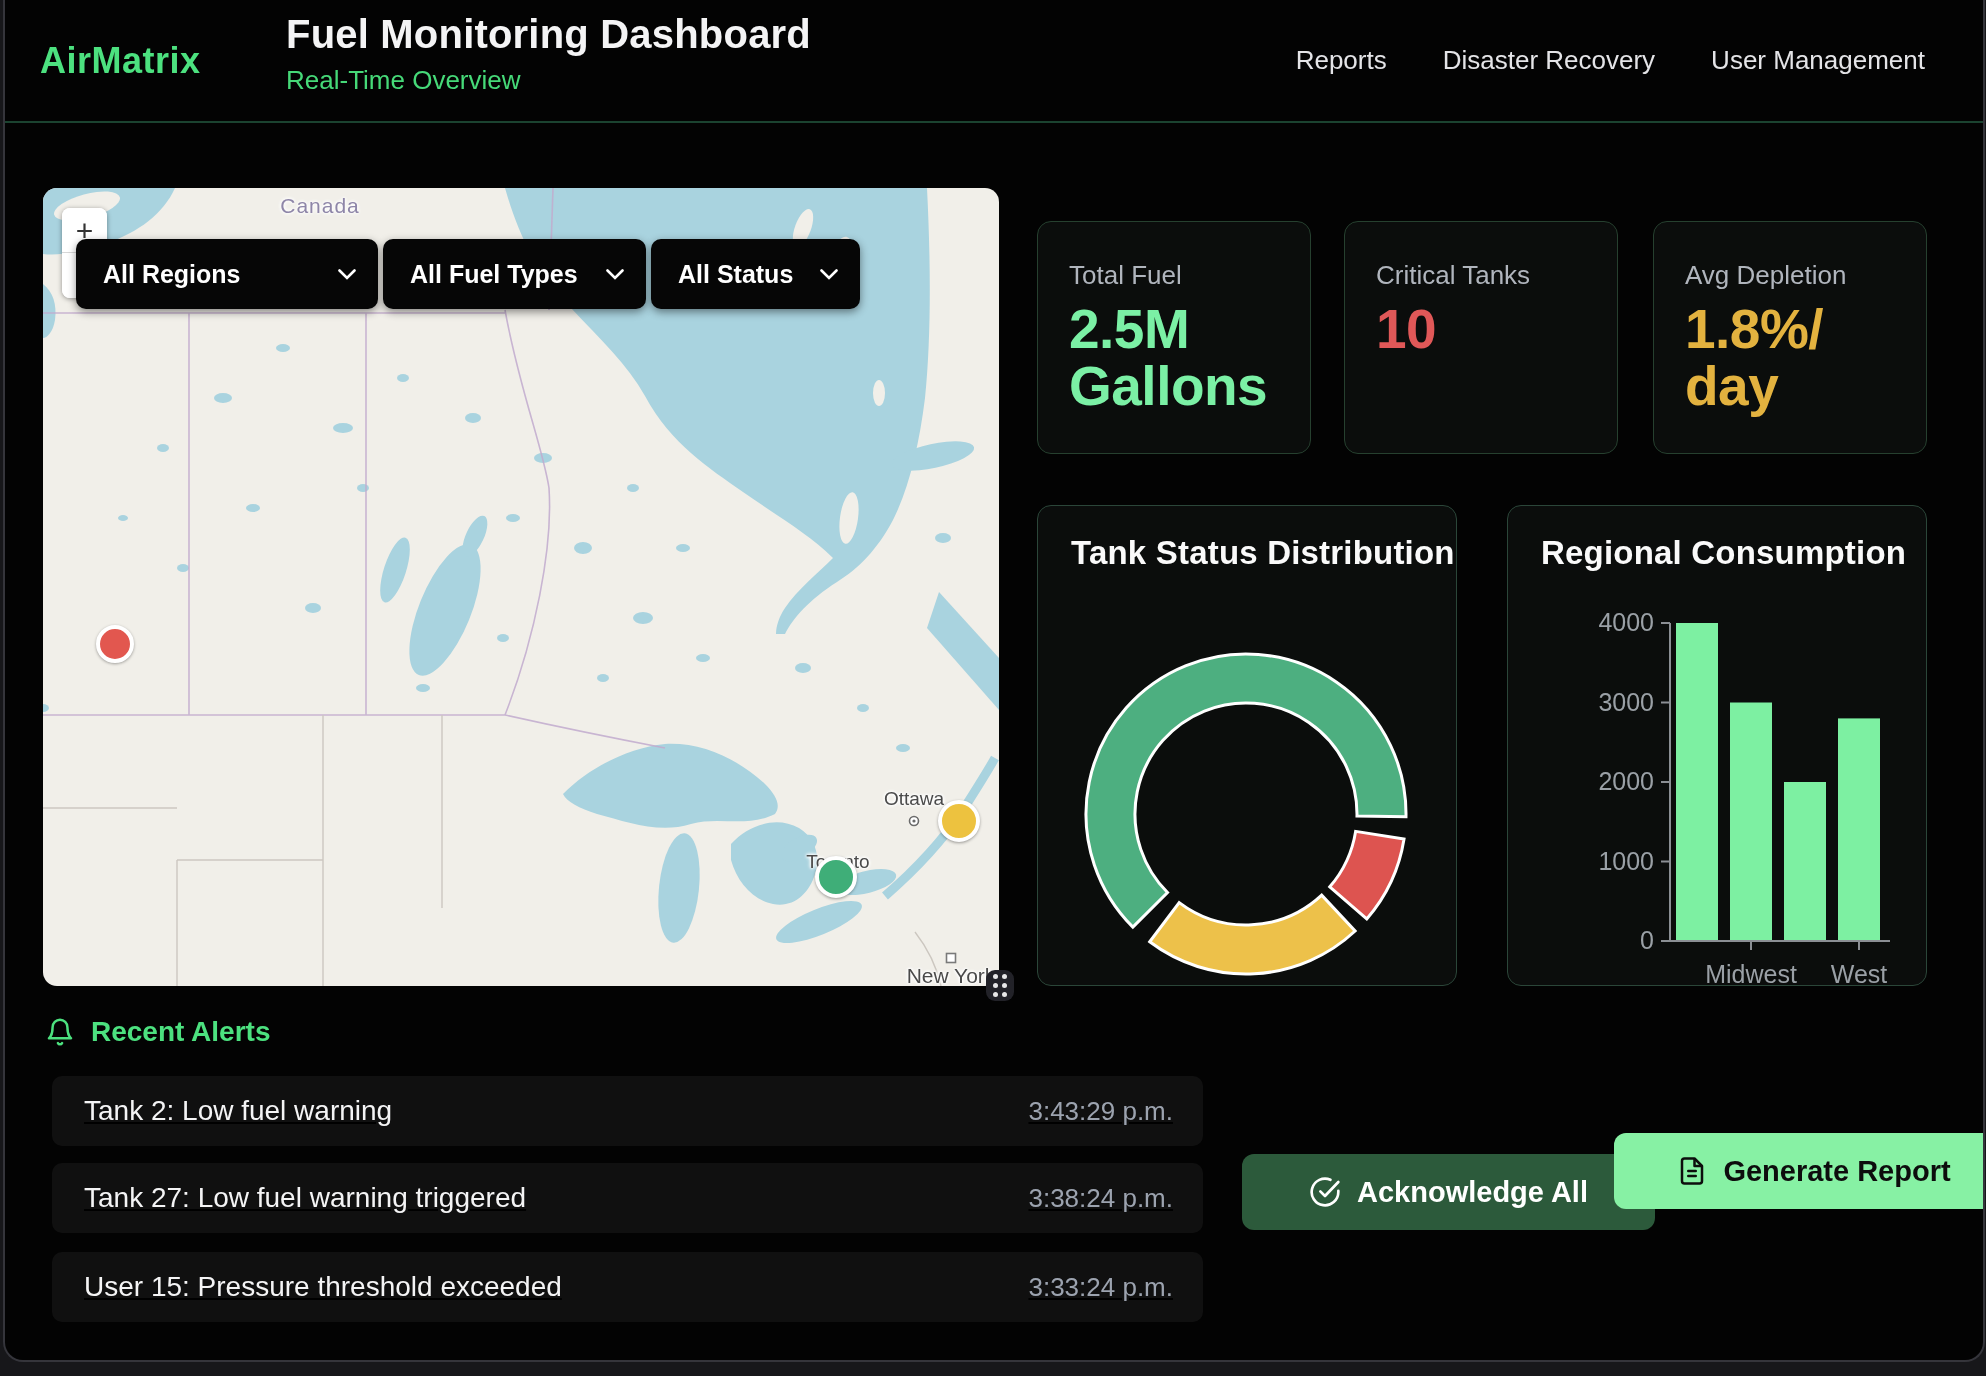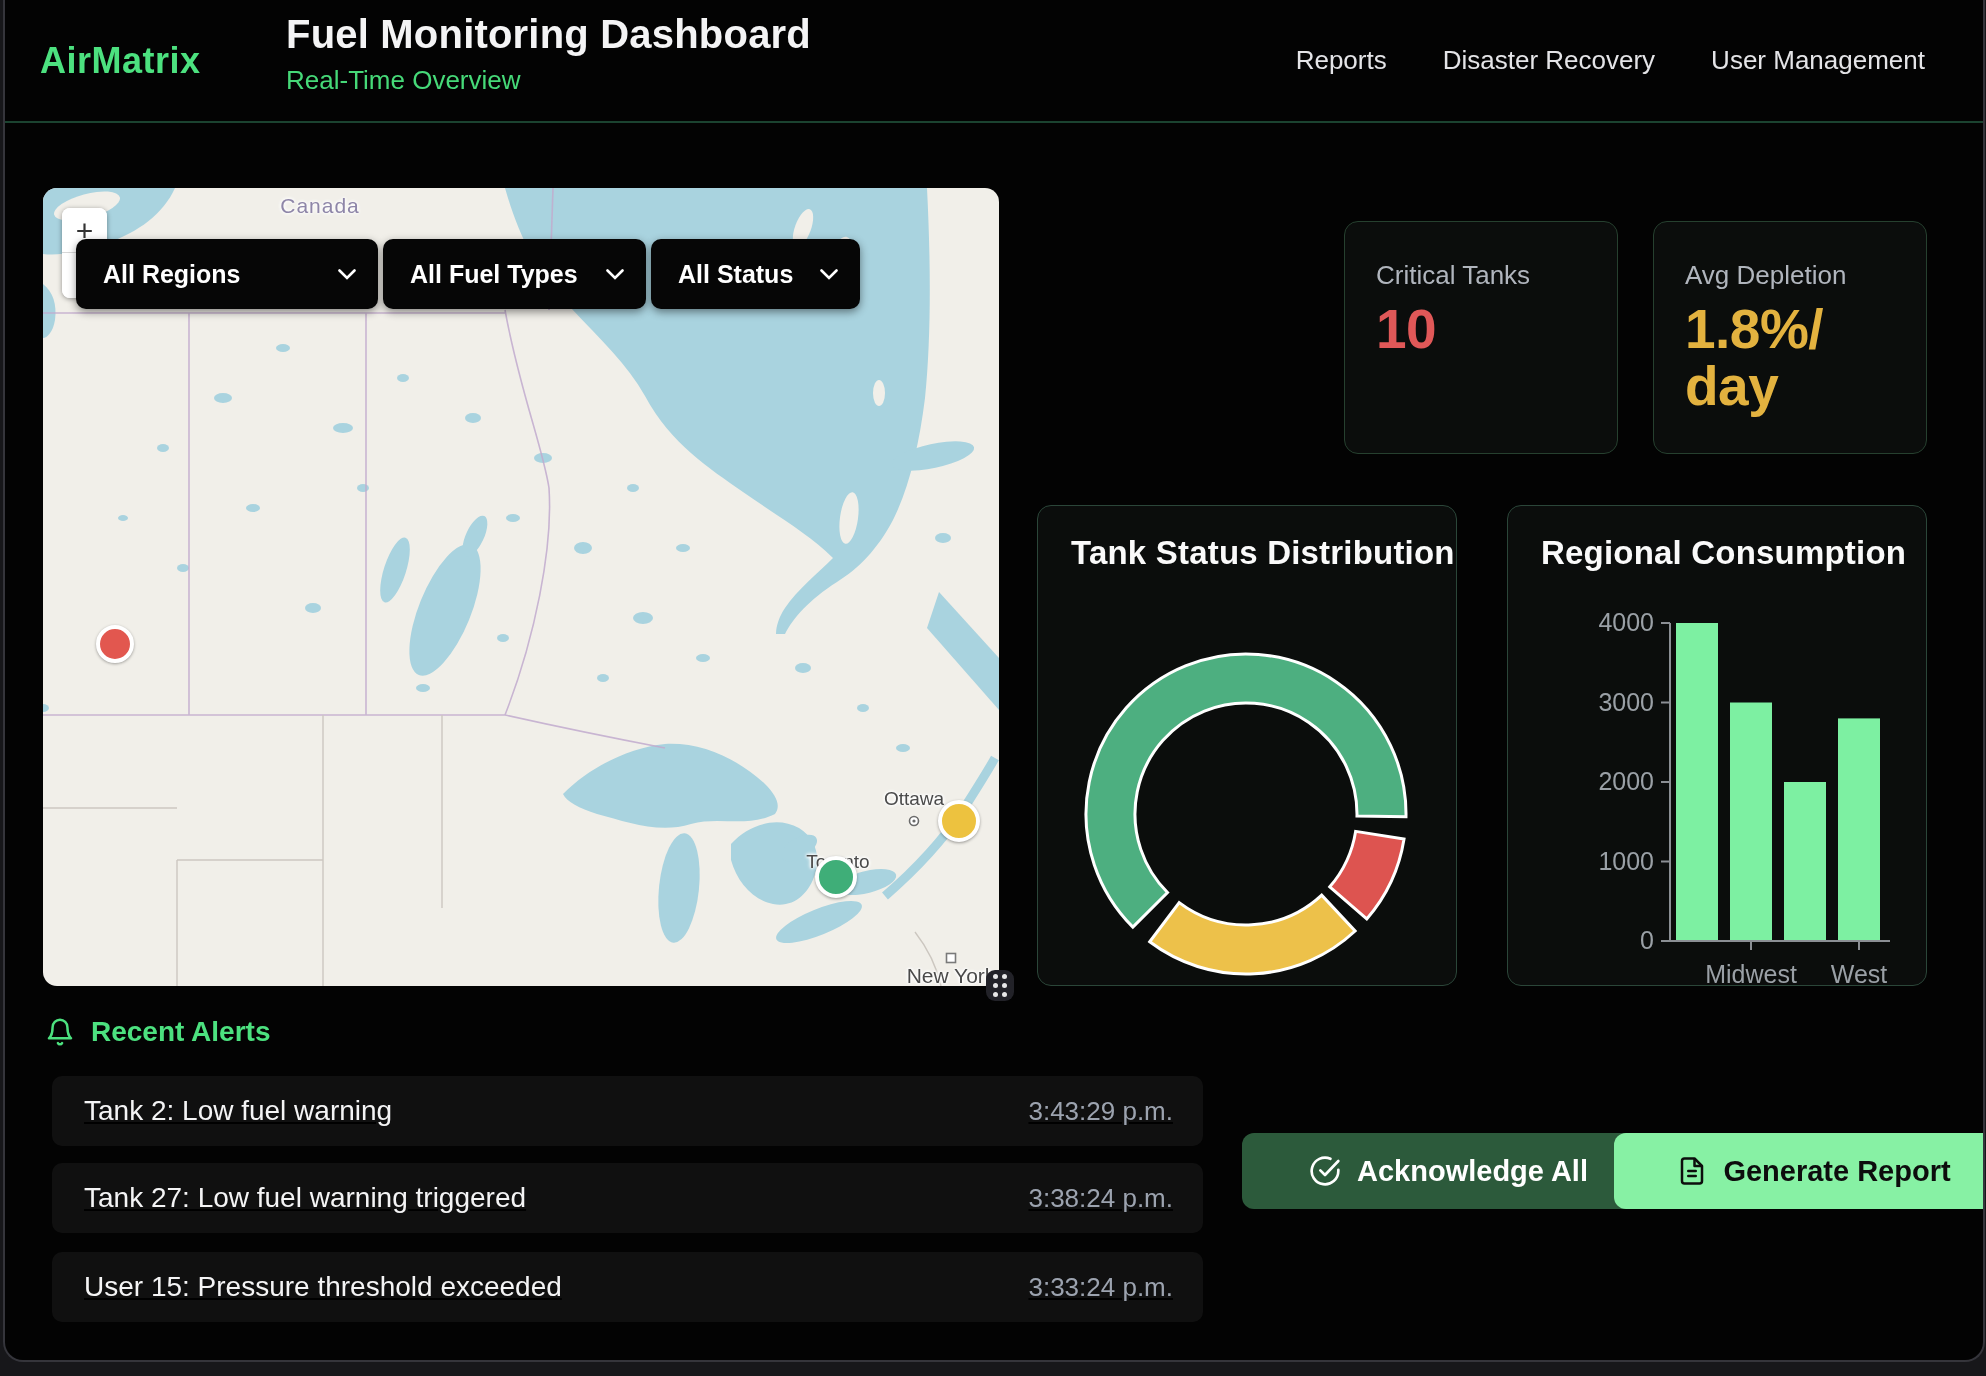--- a/index.html
+++ b/index.html
@@ -57,21 +57,21 @@
 
   
   #alerts-title-row{position:absolute;left:40px;top:1020px;display:flex;align-items:center;gap:16px;}
   #alerts-title{font-size:28px;font-weight:bold;color:#4ce17f;}
   .alert-row{position:absolute;left:47px;width:1151px;height:70px;background:#101010;border-radius:10px;
       display:flex;align-items:center;justify-content:space-between;padding:0 30px 0 32px;box-sizing:border-box;text-decoration:underline;}
   .alert-text{font-size:28px;color:#f4f4f5;}
   .alert-time{font-size:26px;color:#9ca3af;}
   .action-btn{position:absolute;top:1137px;height:76px;border:none;border-radius:12px;font-family:inherit;
       font-size:29px;font-weight:bold;display:flex;align-items:center;justify-content:center;gap:16px;cursor:pointer;}
-  #ack-button{left:1237px;width:413px;background:#2c5a3b;color:#fff;}
+  #ack-button{left:1237px;width:413px;background:#2c5a3b;color:#fff;margin-top:21px;}
   #report-button{left:1609px;width:400px;background:#87f1a4;color:#0d0d0d;}
 </style>
 </head>
 <body>
 
 <div id="stage">
 <div id="app">
 
   <div id="header">
     <div id="logo">AirMatrix</div>
@@ -221,20 +221,27 @@
 
   <div id="grip-handle">
     <i></i>
         <i></i>
         <i></i>
         <i></i>
         <i></i>
         <i></i>
   </div>
 
+  <div class="stat-card" style="left:1032px">
+    <div class="stat-label">Total Fuel</div>
+    <div class="stat-value" style="color: rgb(123, 240, 165);">
+      <div>2.5M</div>
+          <div>Gallons</div>
+    </div>
+  </div>
   <div class="stat-card" style="left:1339px">
     <div class="stat-label">Critical Tanks</div>
     <div class="stat-value" style="color: rgb(224, 88, 88);">
       <div>10</div>
           <div></div>
     </div>
   </div>
   <div class="stat-card" style="left:1648px">
     <div class="stat-label">Avg Depletion</div>
     <div class="stat-value" style="color: rgb(227, 178, 63);">

